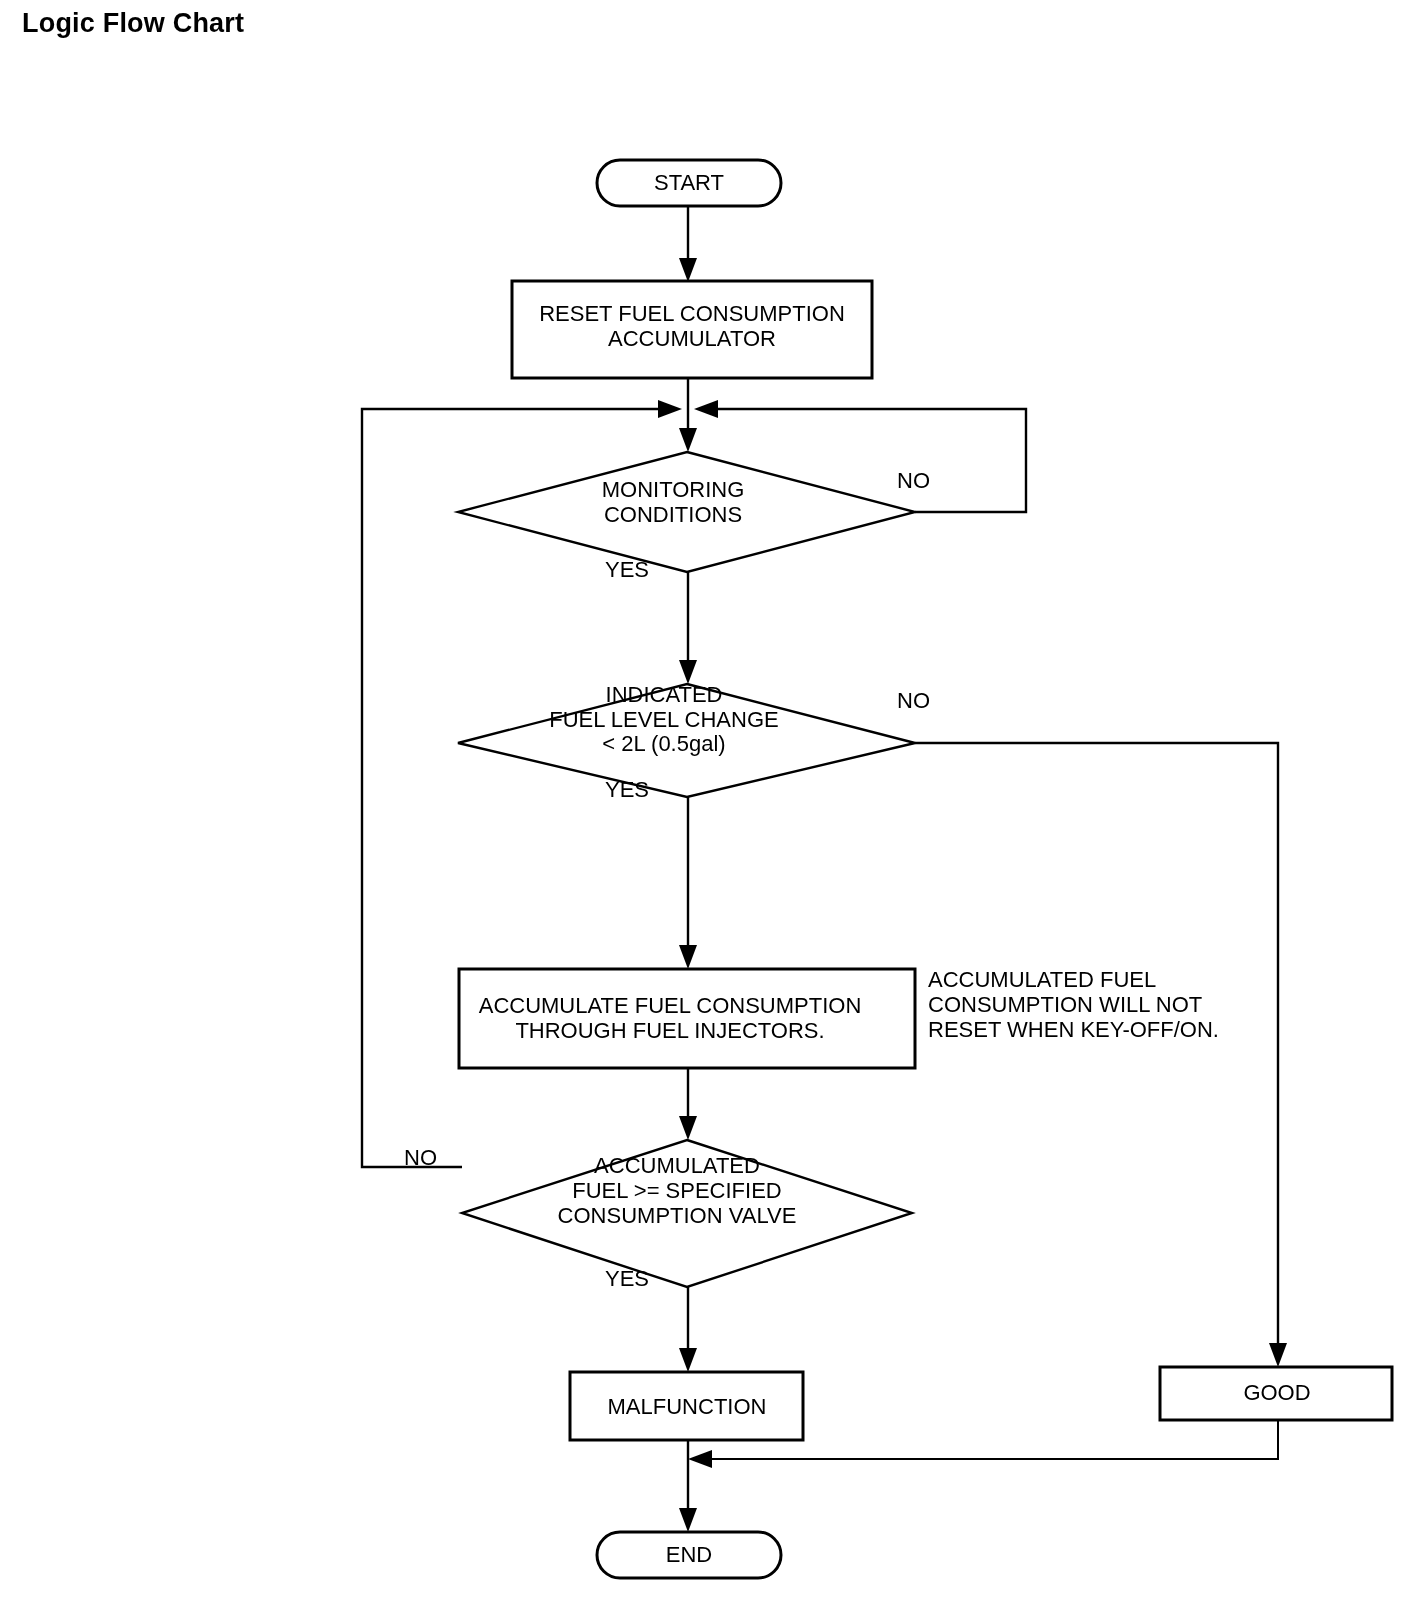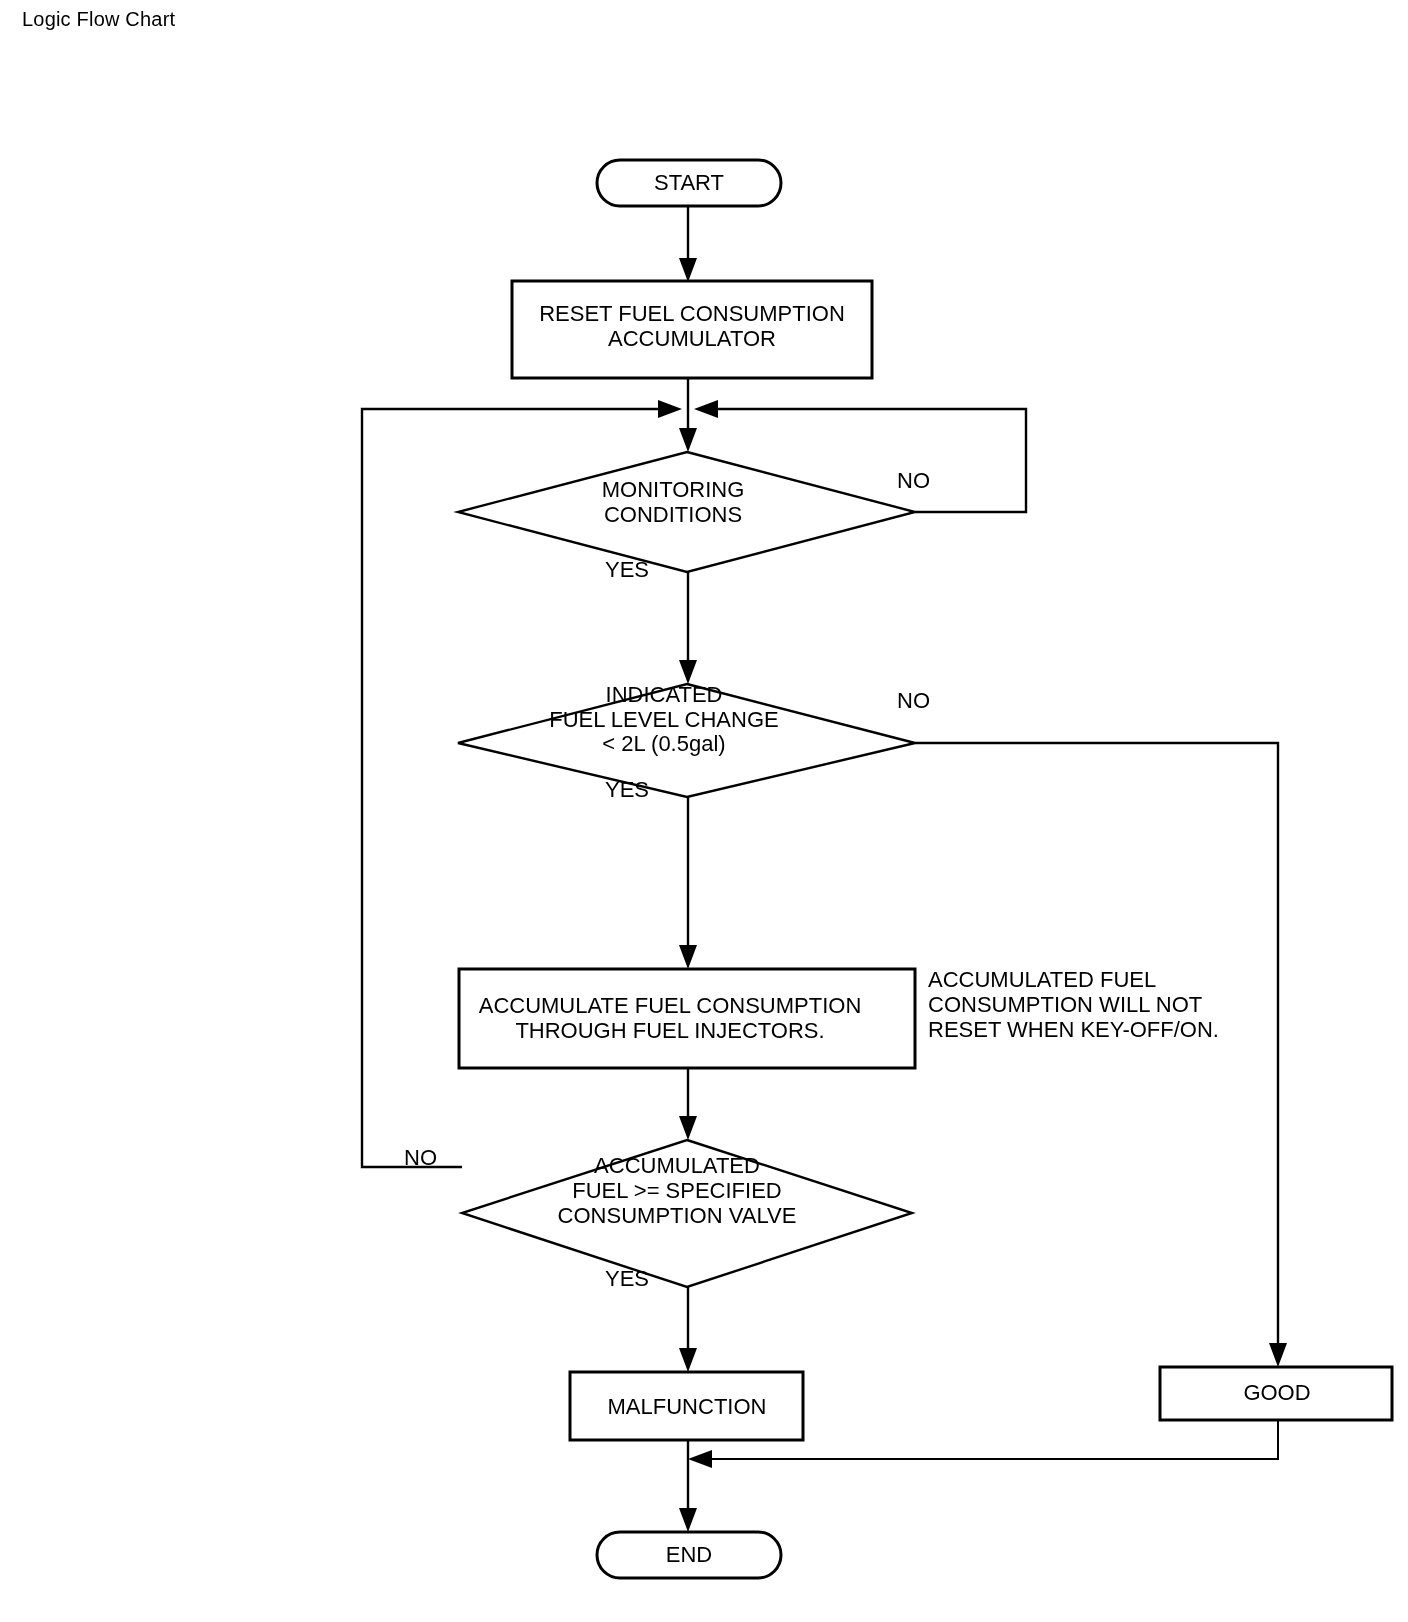--- a/index.html
+++ b/index.html
@@ -12,22 +12,22 @@
     height: 1622px;
     font-family: "Liberation Sans", sans-serif;
     color: #000000;
     overflow: hidden;
     position: relative;
   }
   #page-title {
     position: absolute;
     left: 22px;
     top: 8px;
-    font-size: 20px;
-    font-weight: normal;
+    font-size: 27px;
+    font-weight: bold;
     letter-spacing: 0.2px;
     color: #000000;
     white-space: nowrap;
   }
   #flow-svg {
     position: absolute;
     left: 0;
     top: 0;
     width: 1408px;
     height: 1622px;

